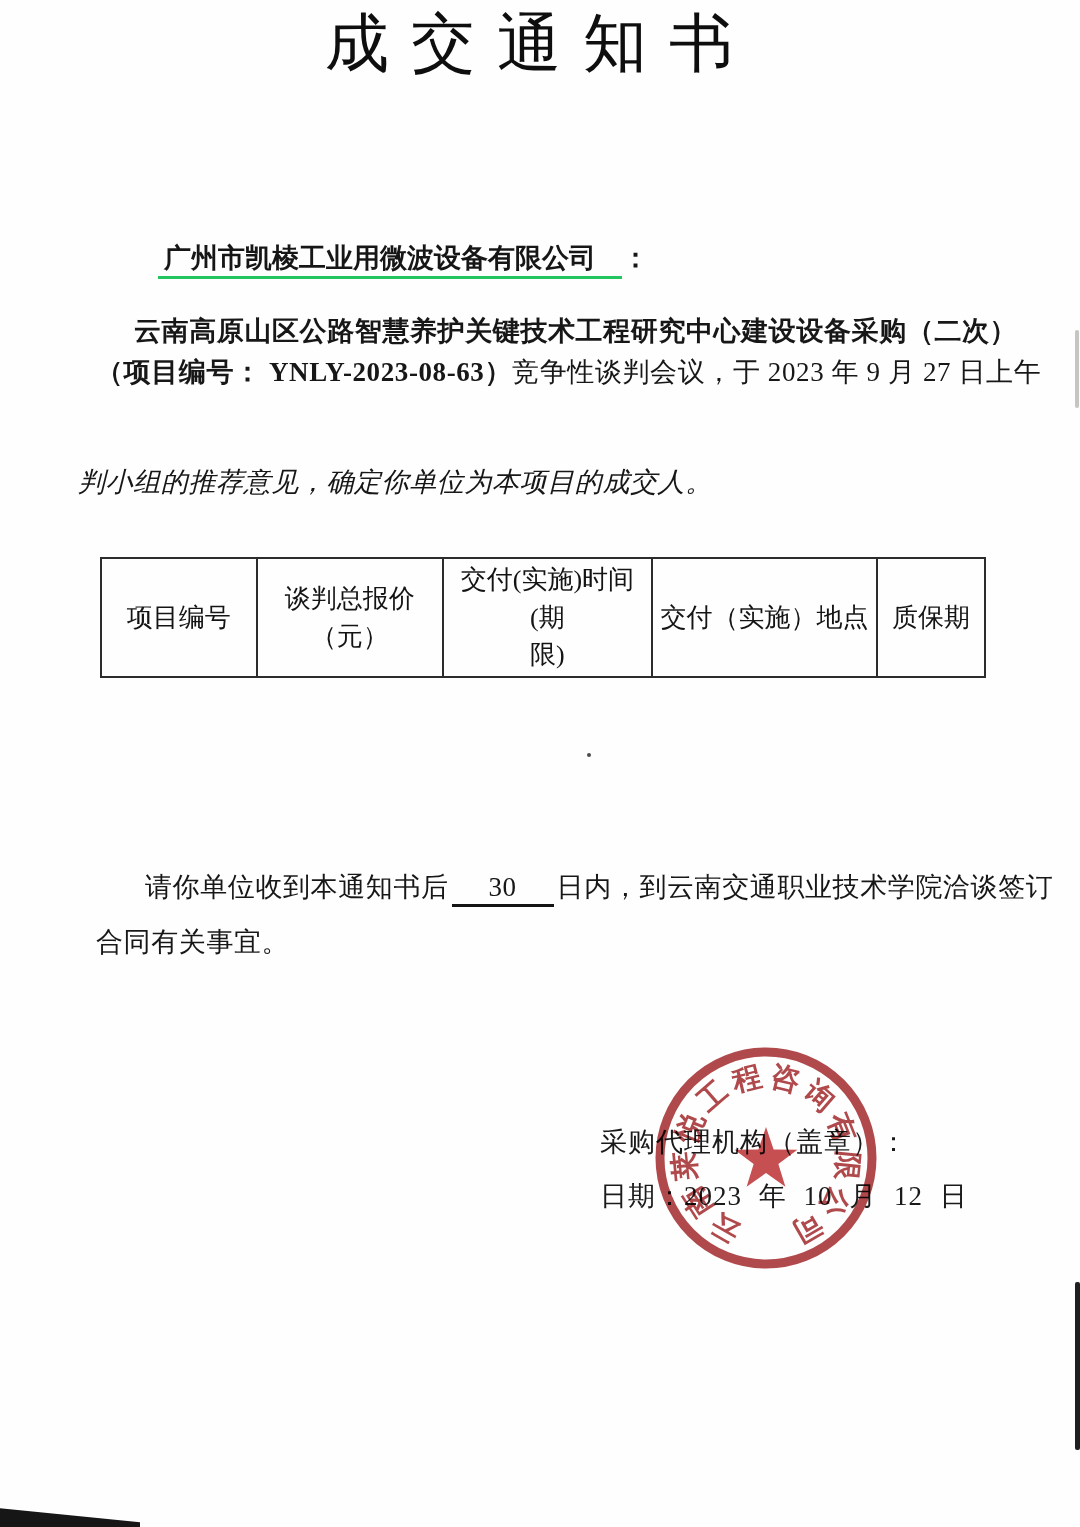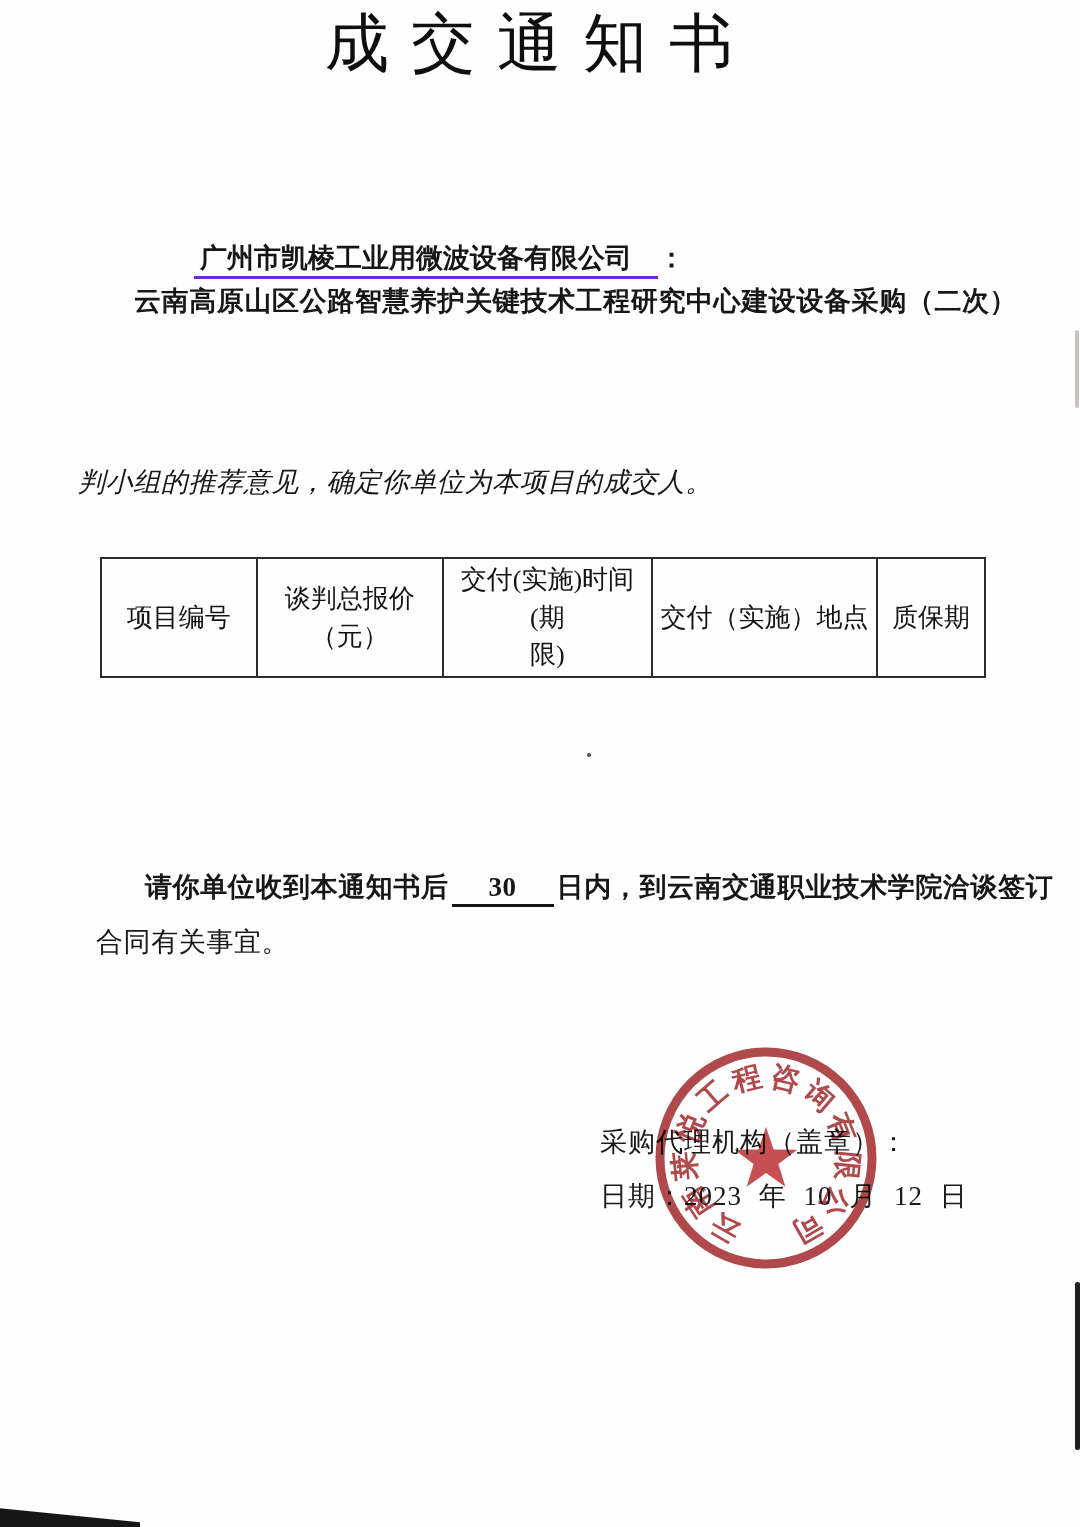--- a/index.html
+++ b/index.html
@@ -19,32 +19,31 @@
     font-size:64px; font-weight:normal;
     letter-spacing:22px;
     color:#0e0e0e;
   }
   .addressee{
     left:158px; top:240px;
     font-size:27px; font-weight:bold;
     white-space:pre;
   }
   .addressee .uline{
-    border-bottom:3px solid #6d28d9;
+    border-bottom:3px solid #22c55e;
     padding:0 26px 3px 6px;
-    margin-left:36px;
   }
   .body-line{
     font-size:27px;
     letter-spacing:0.6px;
     white-space:pre;
     color:#171717;
   }
   .b{font-weight:bold;}
-  .l1{left:134px; top:283px;}
+  .l1{left:134px; top:313px;}
   .l2{left:96px;  top:354px;}
   .l3{left:95px;  top:409px;}
   .l4{left:78px;  top:464px;font-style:italic;}
 
   table.ntable{
     position:absolute; left:100px; top:557px;
     width:886px; border-collapse:collapse; table-layout:fixed;
     font-size:26px; color:#141414;
   }
   table.ntable th, table.ntable td{
@@ -54,21 +53,21 @@
     font-weight:normal;
     padding:2px 6px;
     line-height:1.45;
   }
   table.ntable tr.hrow{height:93px;}
   table.ntable tr.drow{height:146px;}
 
   .closing-line{
     font-size:27px; letter-spacing:0.6px; white-space:pre; color:#171717;
   }
-  .c1{left:145px; top:869px;font-weight:bold;}
+  .c1{left:145px; top:869px;}
   .c2{left:96px;  top:924px;}
   .days-slot{
     display:inline-block;
     min-width:102px;
     text-align:center;
     border-bottom:3px solid #141414;
     margin:0 3px;
     padding-bottom:1px;
   }
 
@@ -110,20 +109,21 @@
 </head>
 <body>
 
 <div class="page">
 
   <div class="abs doc-title">成交通知书</div>
 
   <div class="abs addressee"><span class="uline">广州市凯棱工业用微波设备有限公司</span><span>：</span></div>
 
   <div class="abs body-line l1 b">云南高原山区公路智慧养护关键技术工程研究中心建设设备采购（二次）</div>
+  <div class="abs body-line l2"><span class="b">（项目编号： YNLY-2023-08-63）</span><span>竞争性谈判会议，于 2023 年 9 月 27 日上午</span></div>
   <div class="abs body-line l4">判小组的推荐意见，确定你单位为本项目的成交人。</div>
 
   <table class="ntable">
     <colgroup>
       <col style="width:17.6%">
         <col style="width:21.1%">
         <col style="width:23.6%">
         <col style="width:25.5%">
         <col style="width:12.2%">
     </colgroup>

